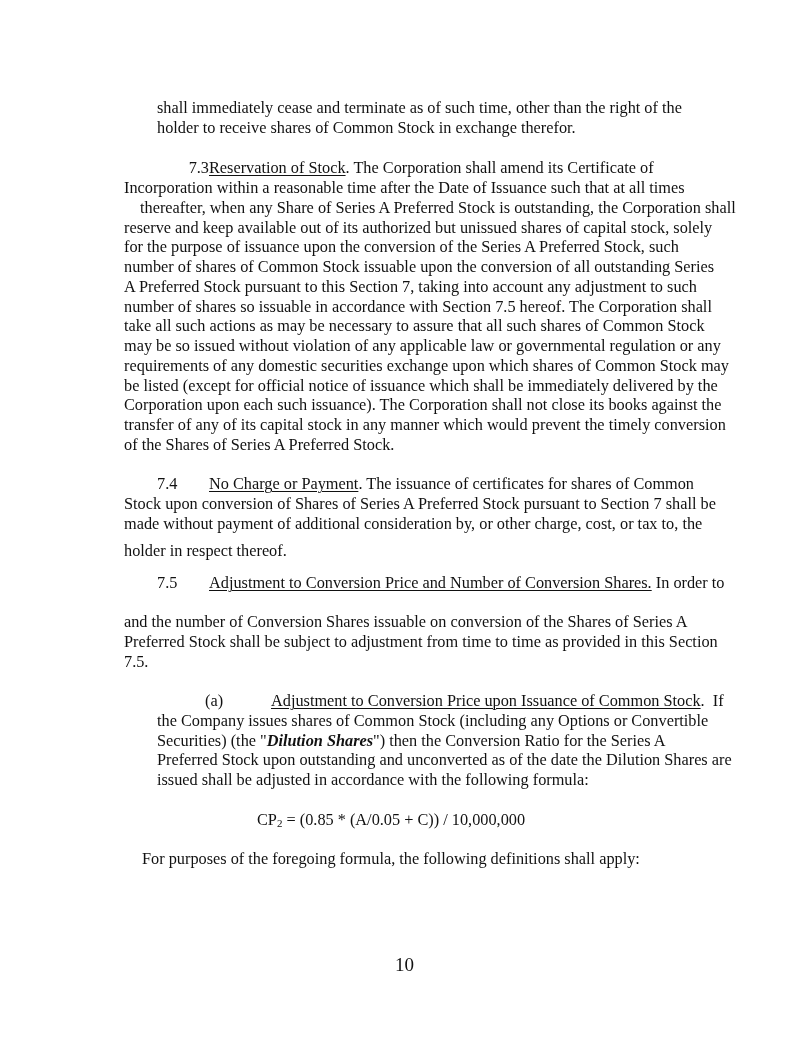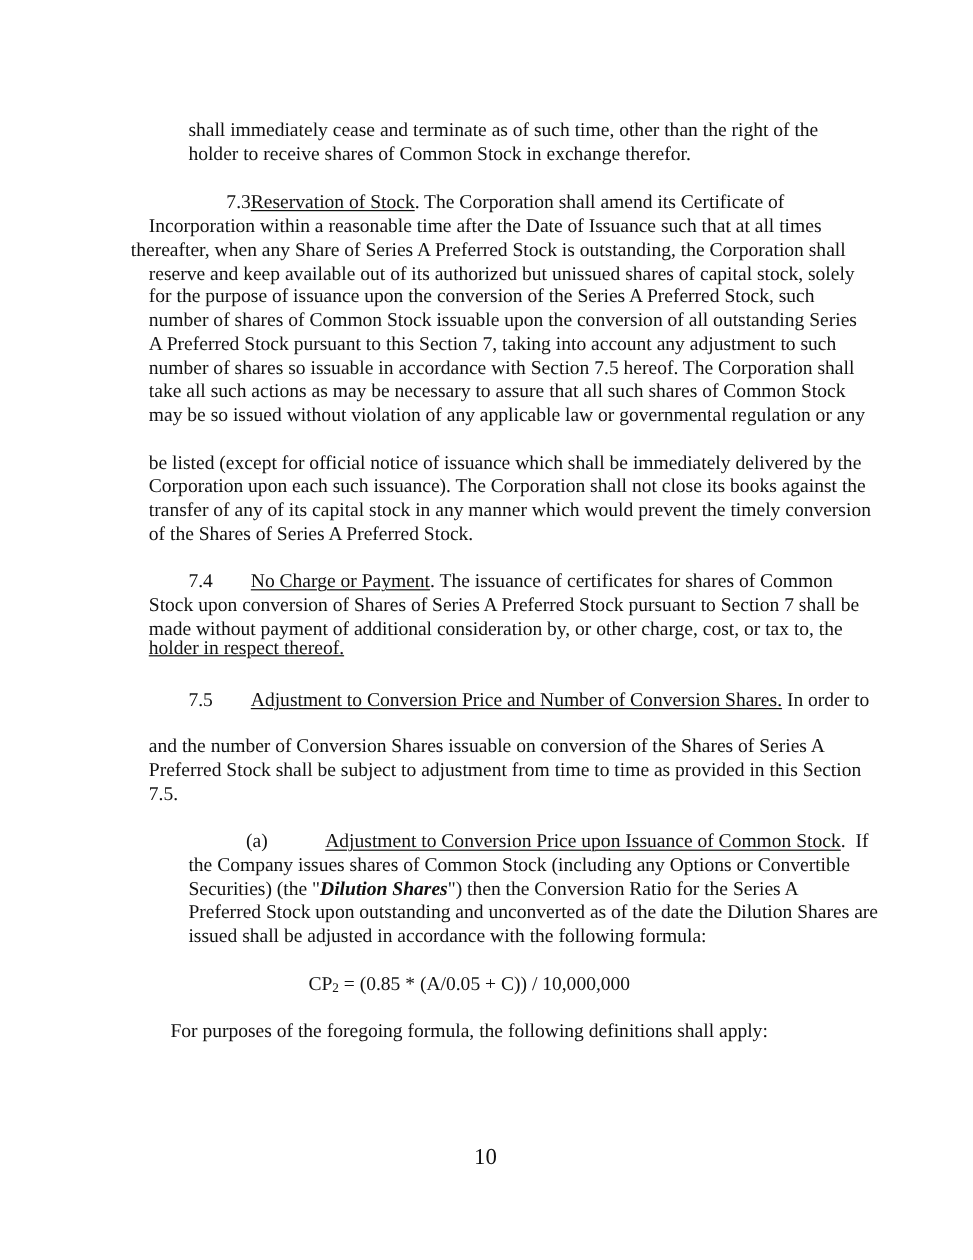--- a/index.html
+++ b/index.html
@@ -23,39 +23,40 @@
 
 <div class="page">
 
   <div class="line" style="left:157px; top:98px;">shall immediately cease and terminate as of such time, other than the right of the</div>
   <div class="line" style="left:157px; top:118px;">holder to receive shares of Common Stock in exchange therefor.</div>
 
   <div class="line" style="left:157px; top:158px;text-align:right;">
     <span class="num">7.3</span><span class="u">Reservation of Stock</span><span>. The Corporation shall amend its Certificate of</span>
   </div>
   <div class="line" style="left:124px; top:178px;">Incorporation within a reasonable time after the Date of Issuance such that at all times</div>
-  <div class="line" style="left:109px; top:198px;text-align:right;">thereafter, when any Share of Series A Preferred Stock is outstanding, the Corporation shall</div>
+  <div class="line" style="left:140px; top:198px;text-align:right;">thereafter, when any Share of Series A Preferred Stock is outstanding, the Corporation shall</div>
   <div class="line" style="left:124px; top:237px;">for the purpose of issuance upon the conversion of the Series A Preferred Stock, such</div>
   <div class="line" style="left:124px; top:218px;">reserve and keep available out of its authorized but unissued shares of capital stock, solely</div>
   <div class="line" style="left:124px; top:257px;">number of shares of Common Stock issuable upon the conversion of all outstanding Series</div>
   <div class="line" style="left:124px; top:277px;">A Preferred Stock pursuant to this Section 7, taking into account any adjustment to such</div>
   <div class="line" style="left:124px; top:297px;">number of shares so issuable in accordance with Section 7.5 hereof. The Corporation shall</div>
   <div class="line" style="left:124px; top:316px;">take all such actions as may be necessary to assure that all such shares of Common Stock</div>
   <div class="line" style="left:124px; top:336px;">may be so issued without violation of any applicable law or governmental regulation or any</div>
+  <div class="line" style="left:124px; top:356px;">requirements of any domestic securities exchange upon which shares of Common Stock may</div>
   <div class="line" style="left:124px; top:376px;">be listed (except for official notice of issuance which shall be immediately delivered by the</div>
   <div class="line" style="left:124px; top:395px;">Corporation upon each such issuance). The Corporation shall not close its books against the</div>
   <div class="line" style="left:124px; top:415px;">transfer of any of its capital stock in any manner which would prevent the timely conversion</div>
   <div class="line" style="left:124px; top:435px;">of the Shares of Series A Preferred Stock.</div>
 
   <div class="line" style="left:157px; top:474px;">
     <span class="num">7.4</span><span class="u">No Charge or Payment</span><span>. The issuance of certificates for shares of Common</span>
   </div>
   <div class="line" style="left:124px; top:494px;">Stock upon conversion of Shares of Series A Preferred Stock pursuant to Section 7 shall be</div>
   <div class="line" style="left:124px; top:514px;">made without payment of additional consideration by, or other charge, cost, or tax to, the</div>
-  <div class="line" style="left:124px; top:530px;text-decoration:underline;">holder in respect thereof.</div>
+  <div class="line" style="left:124px; top:541px;">holder in respect thereof.</div>
 
   <div class="line" style="left:157px; top:573px;">
     <span class="num">7.5</span><span class="u">Adjustment to Conversion Price and Number of Conversion Shares.</span><span> In order to</span>
   </div>
   <div class="line" style="left:124px; top:612px;">and the number of Conversion Shares issuable on conversion of the Shares of Series A</div>
   <div class="line" style="left:124px; top:632px;">Preferred Stock shall be subject to adjustment from time to time as provided in this Section</div>
   <div class="line" style="left:124px; top:652px;">7.5.</div>
 
   <div class="line" style="left:205px; top:691px;">
     <span class="num-a">(a)</span><span class="u">Adjustment to Conversion Price upon Issuance of Common Stock</span><span style="white-space:pre;">.  If</span>

